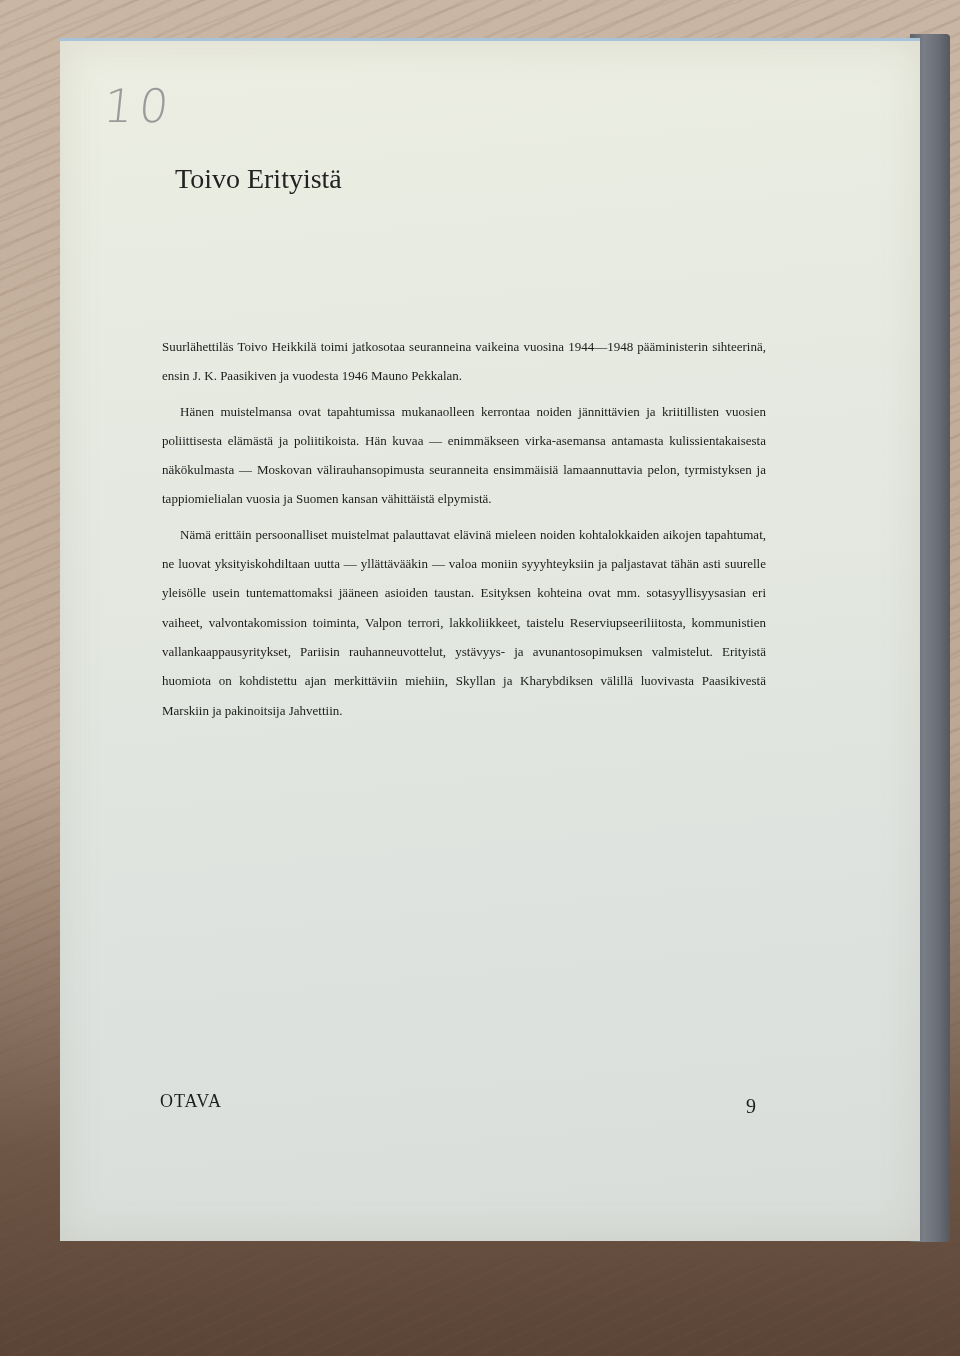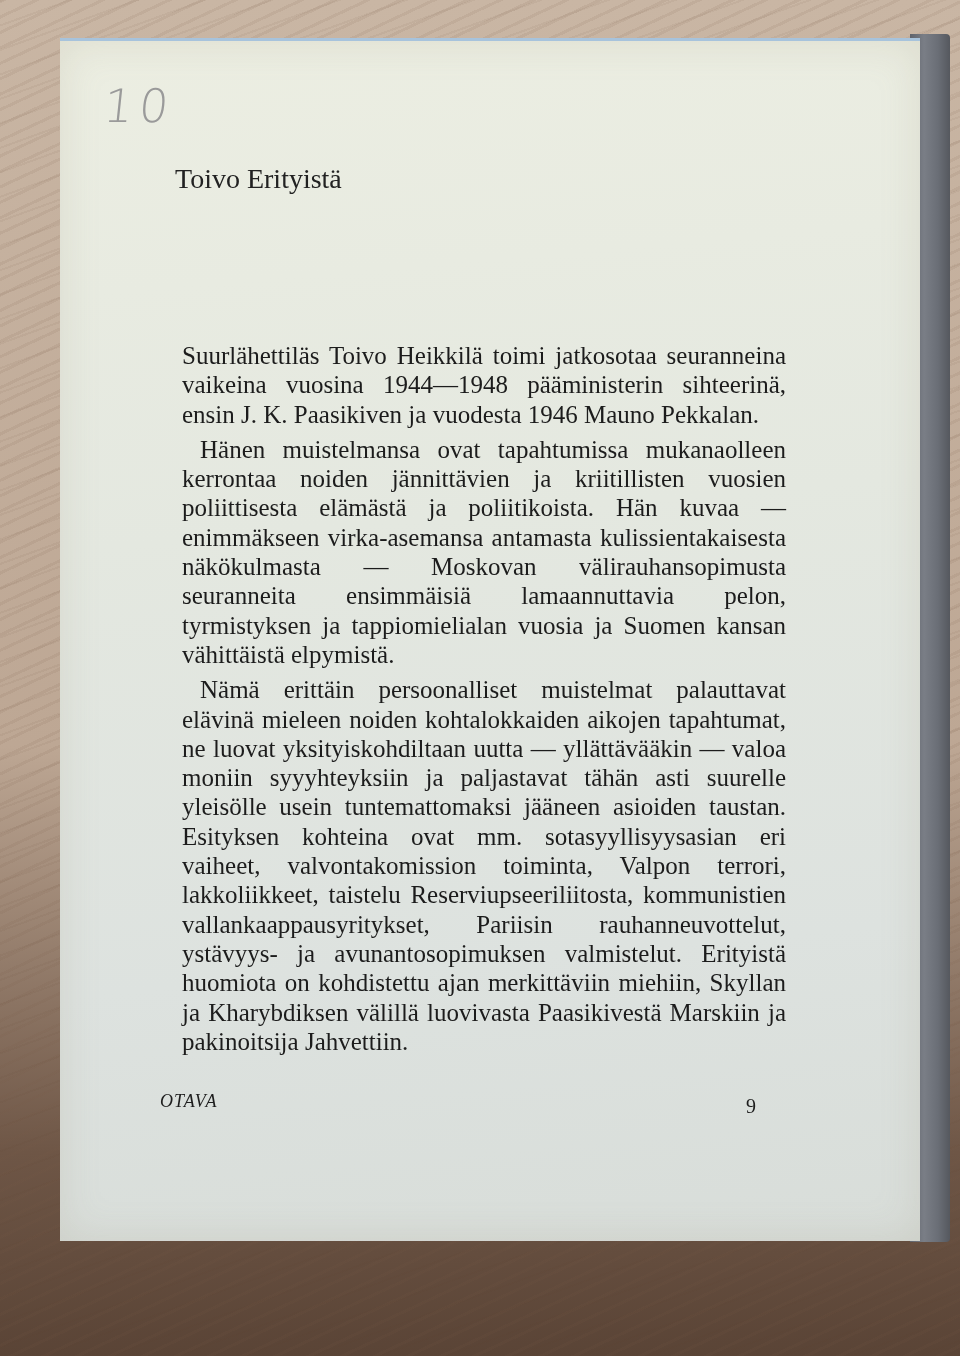--- a/index.html
+++ b/index.html
@@ -65,42 +65,40 @@
       position: absolute;
       left: 113px;
       top: 210px;
       font-size: 32px;
       letter-spacing: 2.6px;
       color: #1e1e1e;
     }
     .blurb {
       position: absolute;
       left: 102px;
-      top: 300px;
+      top: 291px;
       width: 604px;
-      font-size: 25px;
+      font-size: 13px;
       line-height: 29.3px;
       color: #1c1c1c;
       text-align: justify;
-      margin-left: 20px;
     }
     .blurb p {
       margin: 0 0 6px 0;
     }
     .blurb p.indent {
       text-indent: 18px;
     }
     .publisher {
       position: absolute;
       left: 100px;
       top: 1050px;
       font-size: 18px;
       letter-spacing: 1px;
       color: #1e1e1e;
-      font-style: italic;
     }
     .price-code {
       position: absolute;
       left: 686px;
       top: 1054px;
       font-size: 20px;
       color: #1e1e1e;
     }
   </style>
 </head>

